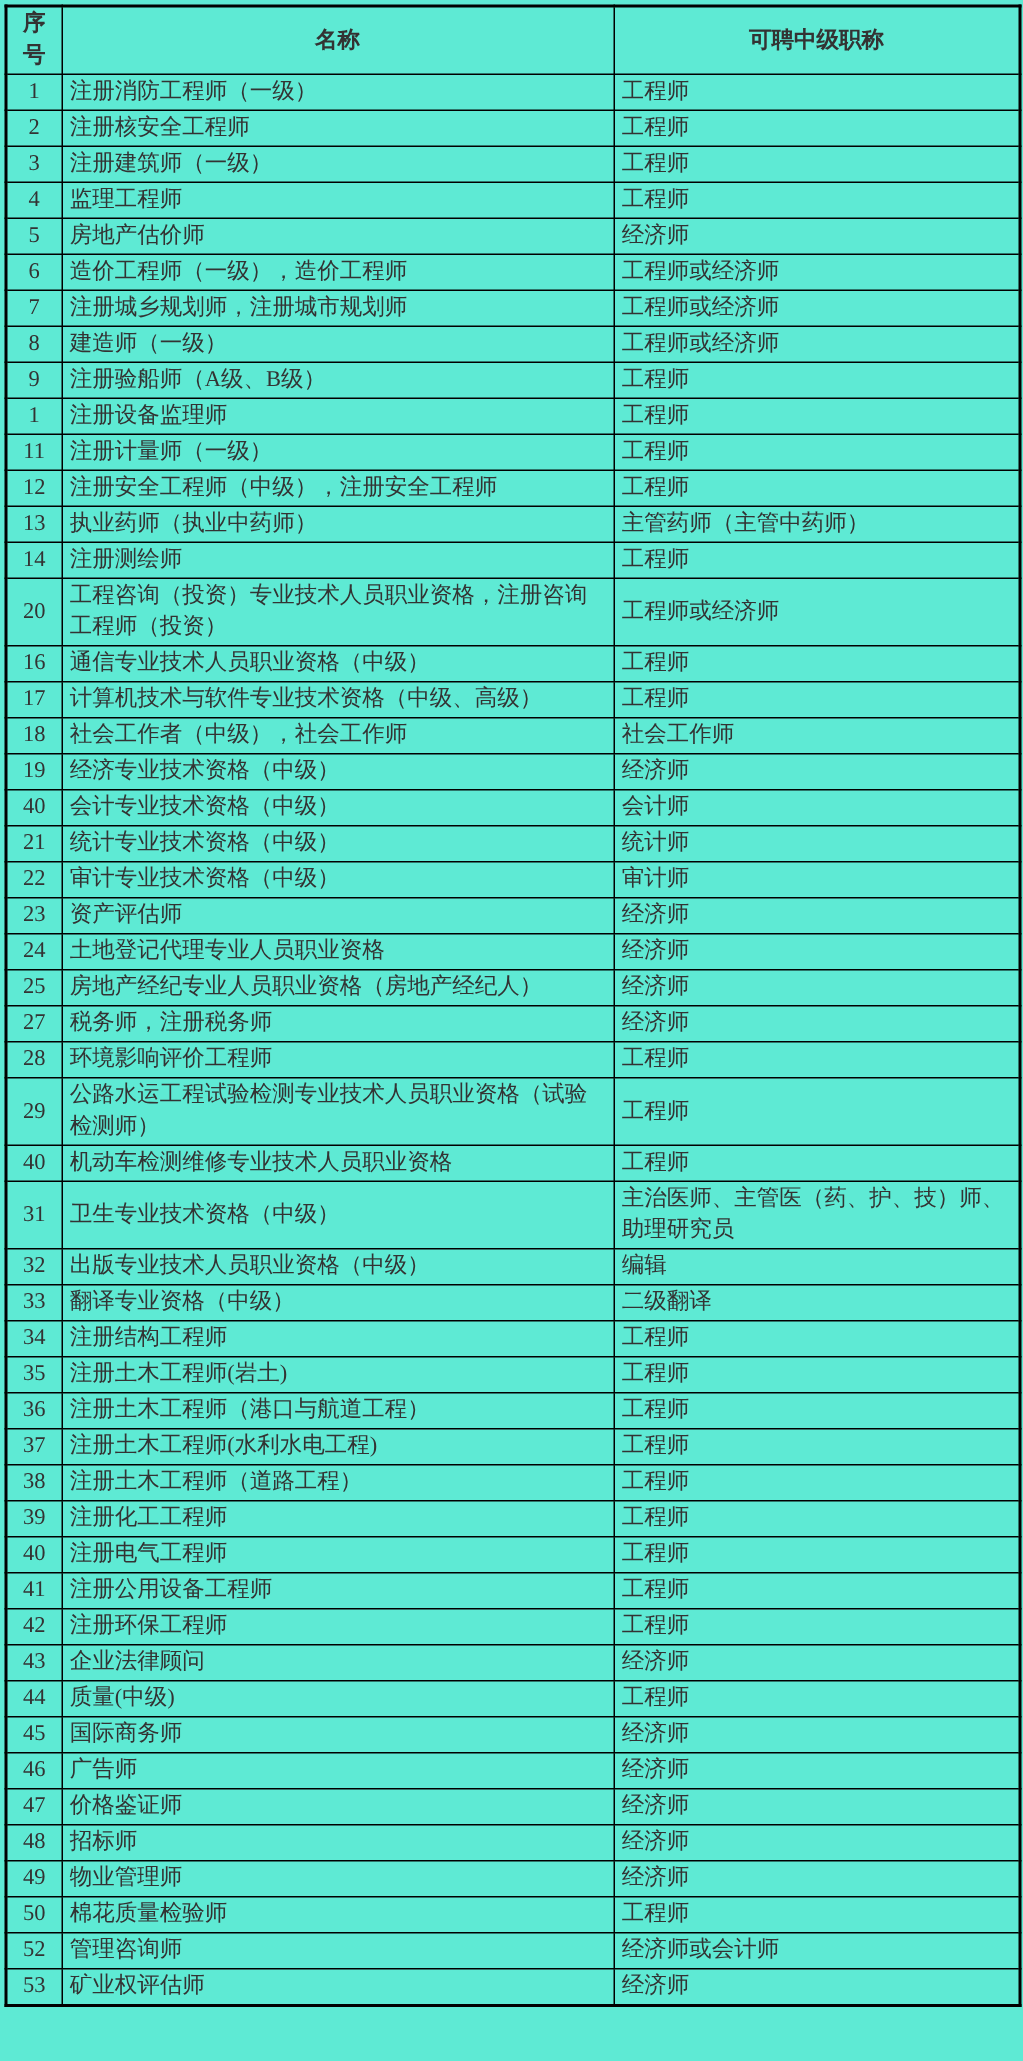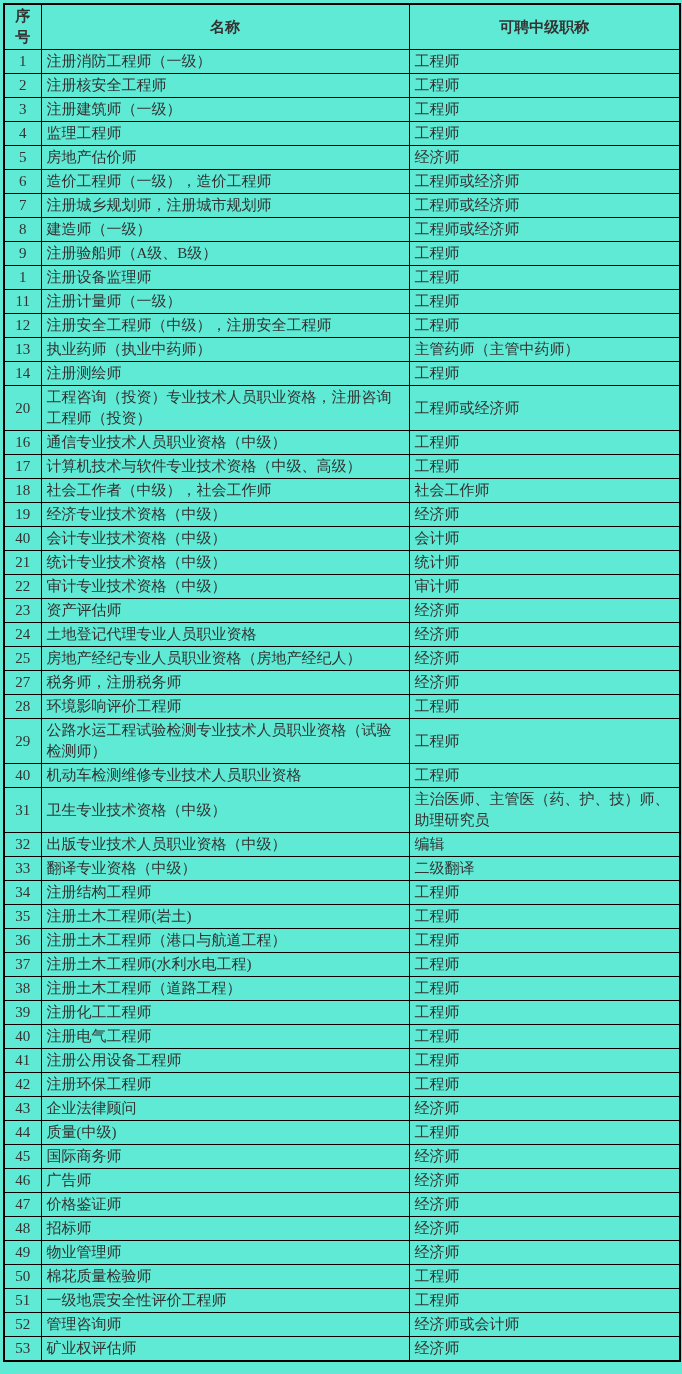--- a/index.html
+++ b/index.html
@@ -319,25 +319,20 @@
           <td class="col-num">49</td>
           <td class="col-name">物业管理师</td>
           <td class="col-title">经济师</td>
         </tr>
         <tr>
           <td class="col-num">50</td>
           <td class="col-name">棉花质量检验师</td>
           <td class="col-title">工程师</td>
         </tr>
         <tr>
-          <td class="col-num">51</td>
-          <td class="col-name">一级地震安全性评价工程师</td>
-          <td class="col-title">工程师</td>
-        </tr>
-        <tr>
           <td class="col-num">52</td>
           <td class="col-name">管理咨询师</td>
           <td class="col-title">经济师或会计师</td>
         </tr>
         <tr>
           <td class="col-num">53</td>
           <td class="col-name">矿业权评估师</td>
           <td class="col-title">经济师</td>
         </tr>
       </tbody>

